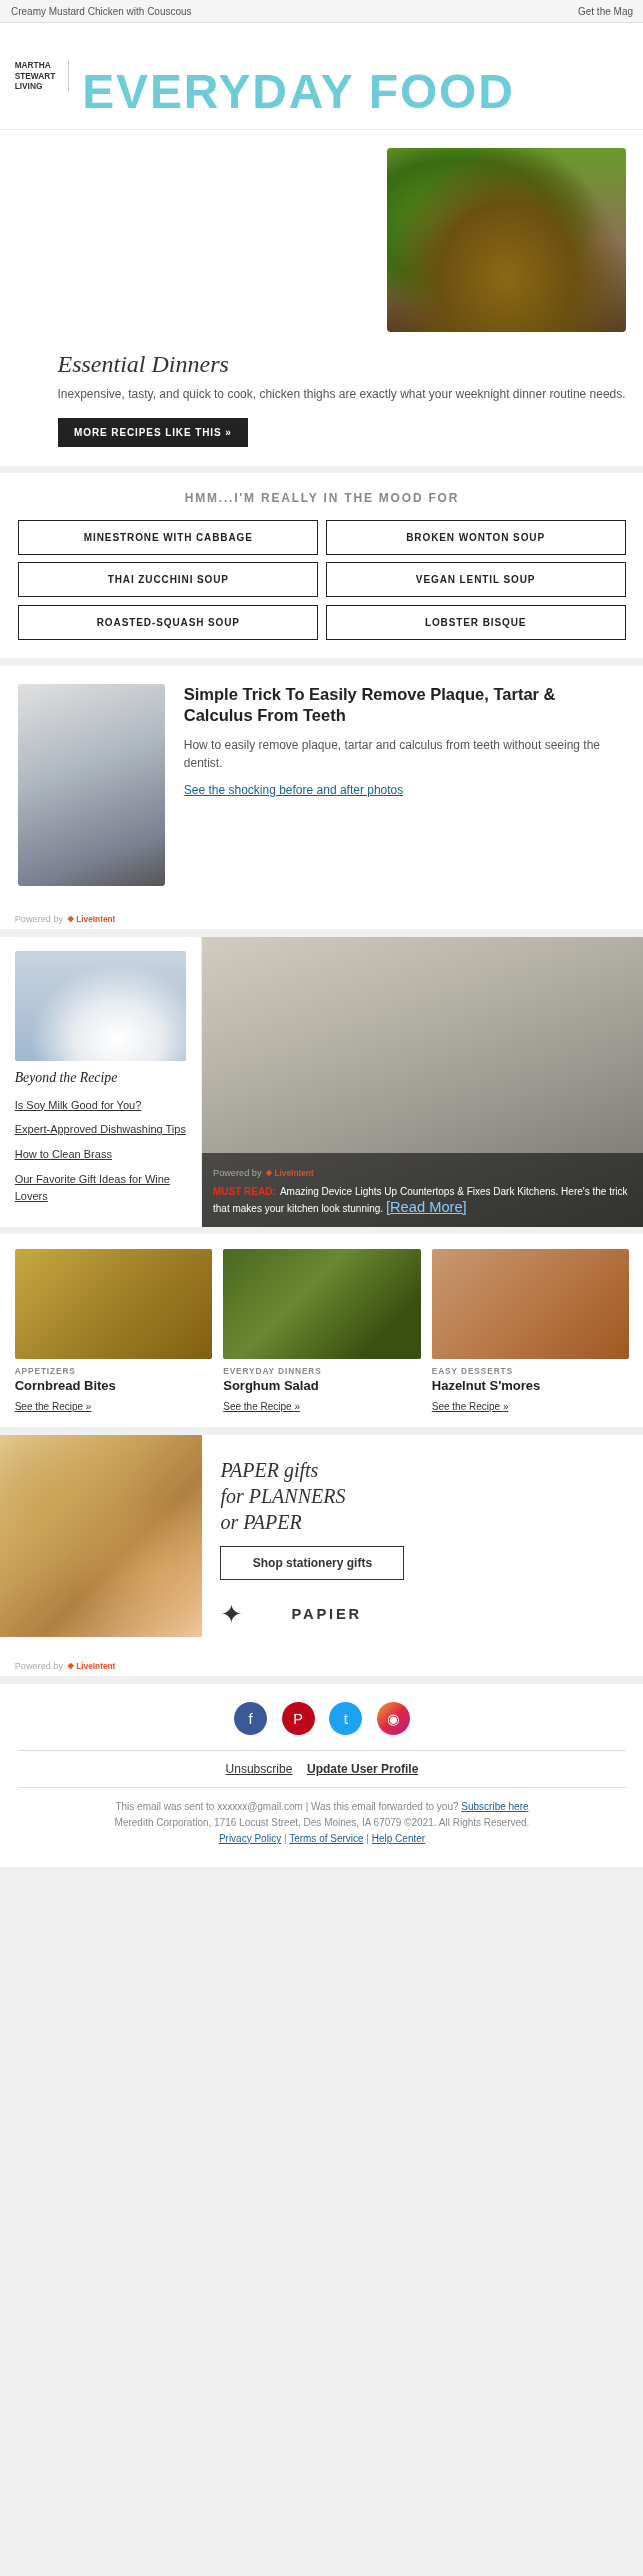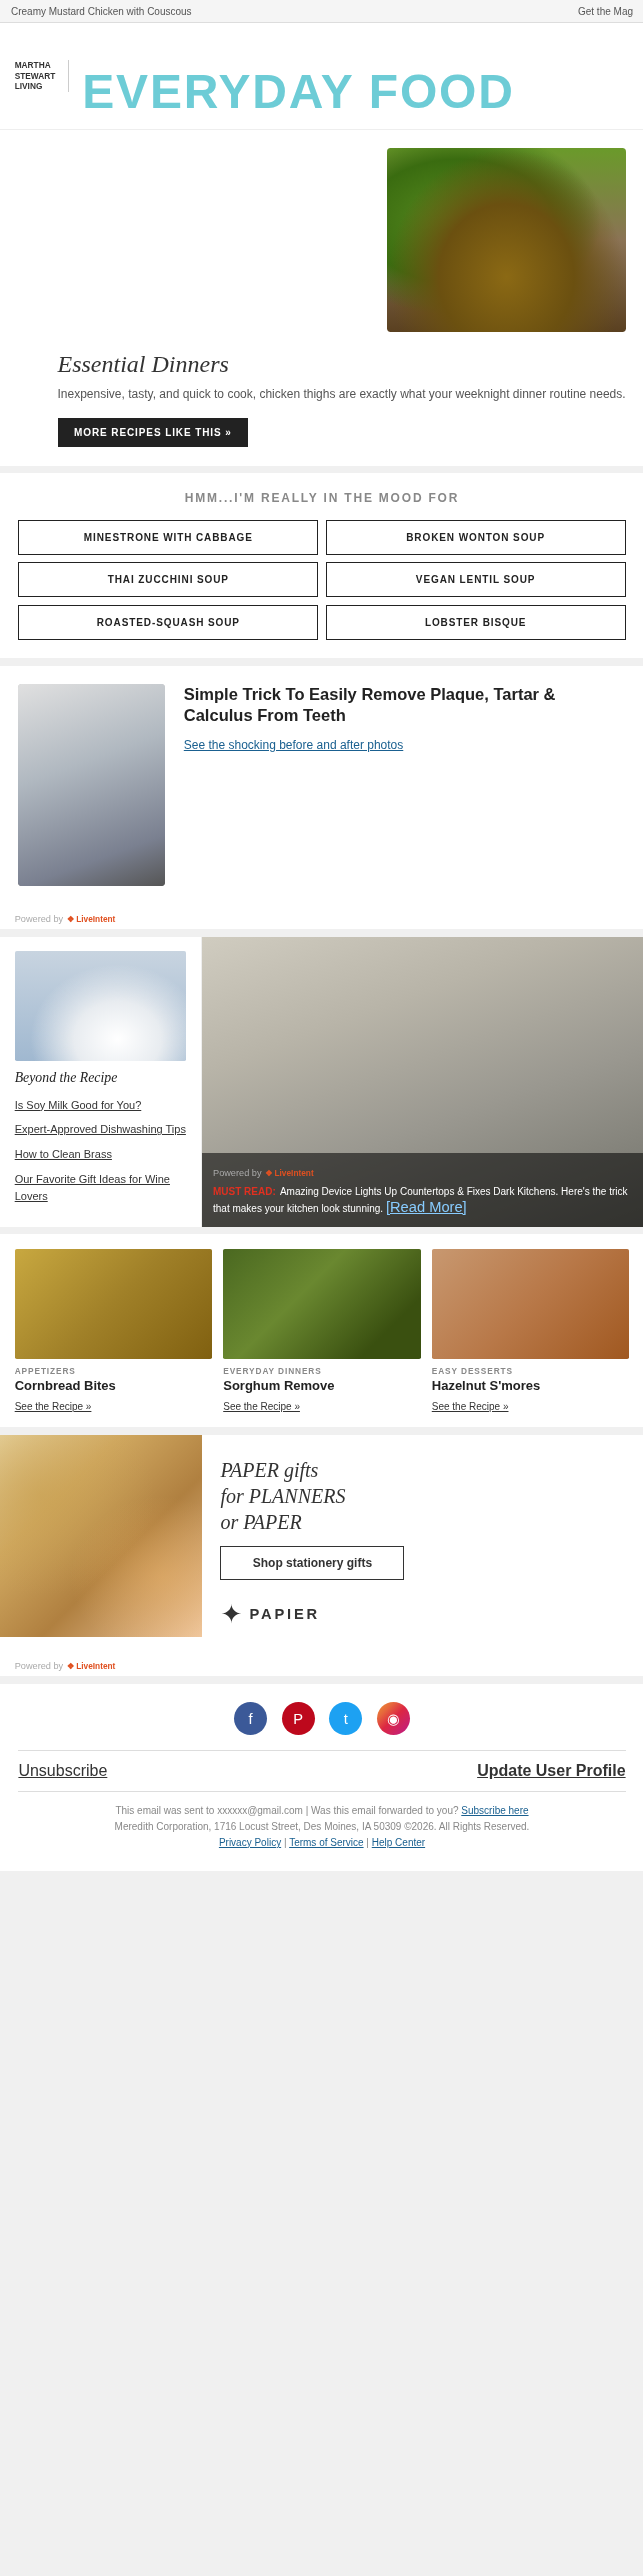--- a/index.html
+++ b/index.html
@@ -378,20 +378,21 @@
     .paper-logo-icon {
       font-size: 26px;
       color: #333;
     }
     .paper-logo-text {
       font-size: 14.7px;
       font-weight: bold;
       letter-spacing: 2.8px;
       color: #333;
       text-transform: uppercase;
+      margin-left: 42px;
     }
 
     
     .social-section {
       background: #fff;
       margin-top: 7.4px;
       padding: 18.4px;
       text-align: center;
     }
     .social-icons {
@@ -413,23 +414,23 @@
       cursor: pointer;
     }
     .social-icon.facebook { background: #3b5998; }
     .social-icon.pinterest { background: #bd081c; }
     .social-icon.twitter { background: #1da1f2; }
     .social-icon.instagram { background: linear-gradient(135deg, #f09433, #e6683c, #dc2743, #cc2366, #bc1888); }
 
     
     .footer-links {
       display: flex;
-      justify-content: space-between;
+      justify-content: center;
       gap: 14.7px;
-      font-size: 16px;
+      font-size: 12px;
       margin-bottom: 11px;
     }
     .footer-link {
       color: #333;
       text-decoration: underline;
       cursor: pointer;
     }
     .footer-link.bold { font-weight: bold; }
     .footer-small {
       font-size: 10px;
@@ -494,20 +495,21 @@
     <div class="mood-btn">LOBSTER BISQUE</div>
   </div>
 </div>
 
 <div class="ad-section">
   <div class="ad-image">
     <div class="ad-image-dental"></div>
   </div>
   <div class="ad-content">
     <div class="ad-title">Simple Trick To Easily Remove Plaque, Tartar &amp; Calculus From Teeth</div>
+    <div class="ad-text">How to easily remove plaque, tartar and calculus from teeth without seeing the dentist.</div>
     <a class="ad-link">See the shocking before and after photos</a>
   </div>
 </div>
 <div class="powered-section">
   <div class="powered-by">
     <span>Powered by</span>
     <span class="liveintent-logo">
       ❖ <span>LiveIntent</span>
     </span>
   </div>
@@ -554,21 +556,21 @@
   <div class="recipe-grid">
     <div class="recipe-card">
       <div class="recipe-image recipe-image-1"></div>
       <div class="recipe-category">APPETIZERS</div>
       <div class="recipe-name">Cornbread Bites</div>
       <a class="recipe-link">See the Recipe »</a>
     </div>
     <div class="recipe-card">
       <div class="recipe-image recipe-image-2"></div>
       <div class="recipe-category">EVERYDAY DINNERS</div>
-      <div class="recipe-name">Sorghum Remove</div>
+      <div class="recipe-name">Sorghum Salad</div>
       <a class="recipe-link">See the Recipe »</a>
     </div>
     <div class="recipe-card">
       <div class="recipe-image recipe-image-3"></div>
       <div class="recipe-category">EASY DESSERTS</div>
       <div class="recipe-name">Hazelnut S'mores</div>
       <a class="recipe-link">See the Recipe »</a>
     </div>
   </div>
 </div>
@@ -611,21 +613,21 @@
   </div>
   <hr class="footer-divider">
   <div class="footer-links">
     <a class="footer-link">Unsubscribe</a>
     <a class="footer-link bold">Update User Profile</a>
   </div>
   <hr class="footer-divider">
   <div class="footer-small">
     <span>This email was sent to xxxxxx@gmail.com  |  Was this email forwarded to you?</span>
     <a style="color:#1a6090;text-decoration:underline;">Subscribe here</a><br>
-    <span>Meredith Corporation, 1716 Locust Street, Des Moines, IA 50309 ©2026. All Rights Reserved.</span><br>
+    <span>Meredith Corporation, 1716 Locust Street, Des Moines, IA 67079 ©2021. All Rights Reserved.</span><br>
     <a style="color:#1a6090;text-decoration:underline;">Privacy Policy</a>
     |
     <a style="color:#1a6090;text-decoration:underline;">Terms of Service</a>
     |
     <a style="color:#1a6090;text-decoration:underline;">Help Center</a>
   </div>
 </div>
 
 
 </body></html>

